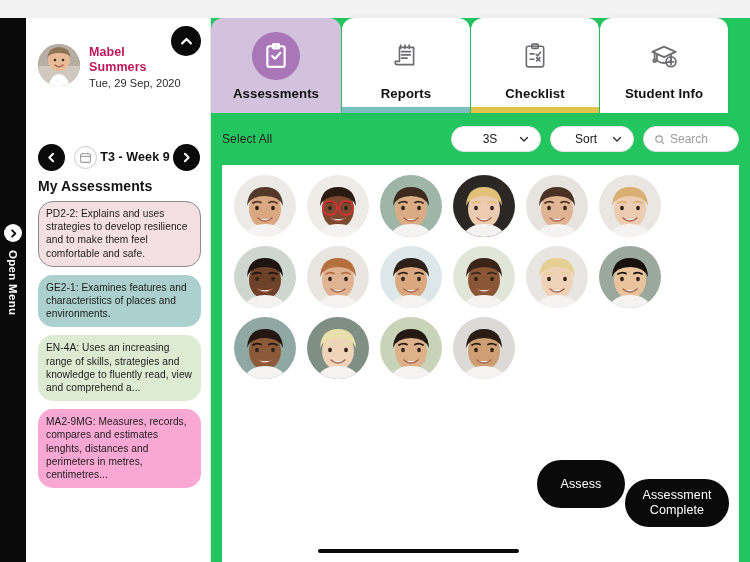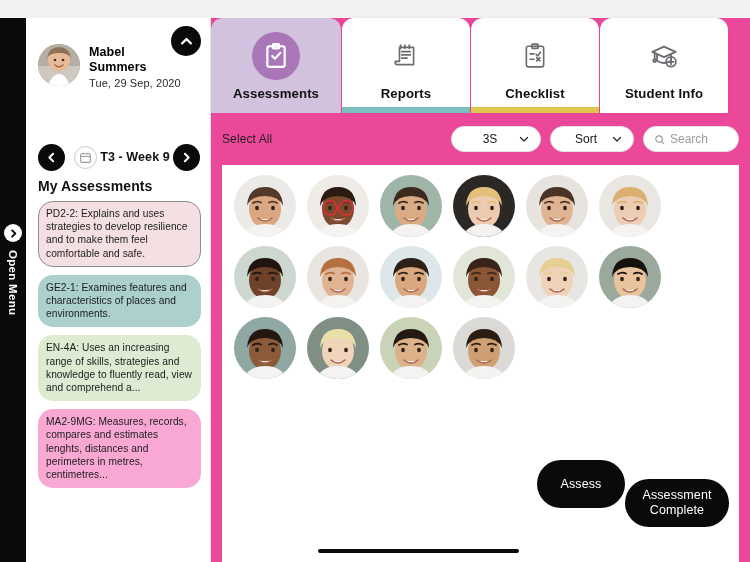--- a/index.html
+++ b/index.html
@@ -58,21 +58,21 @@
     display: flex; align-items: flex-start; gap: 9px;
   }
   .avatar-photo {
     width: 42px; height: 42px; border-radius: 50%;
     overflow: hidden; flex: none;
     background: #b9b0a6;
   }
   .avatar-photo svg { display:block; width:100%; height:100%; }
   .teacher-text { padding-top: 1px; }
   .t-name {
-    font-size: 12.5px; font-weight: 700; color: #000000;
+    font-size: 12.5px; font-weight: 700; color: #be185d;
     line-height: 14.5px; letter-spacing: .1px;
   }
   .t-date {
     font-size: 11px; color: #2a2a2a; margin-top: 3px; letter-spacing: .1px;
   }
 
   .weeknav {
     position: absolute; left: 12px; top: 125px;
     width: 162px; height: 28px;
     display: flex; align-items: center;
@@ -107,21 +107,21 @@
     margin-bottom: 8px;
     font-size: 10.2px; line-height: 13.2px; color: #1b1b1b;
     letter-spacing: .05px;
     cursor: pointer;
   }
   .a-card.sel { border: 1.4px solid #8c8c90; padding: 5px 7px 6px 7px; }
 
   
   .main {
     position: absolute; left: 211px; top: 18px; width: 539px; height: 544px;
-    background: #ec4899;
+    background: #22c55e;
   }
 
   
   .tabs {
     position: absolute; left: 0; top: 0; width: 539px; height: 95px;
     display: flex; align-items: flex-end;
   }
   .tab {
     position: relative;
     width: 128px; height: 95px;

